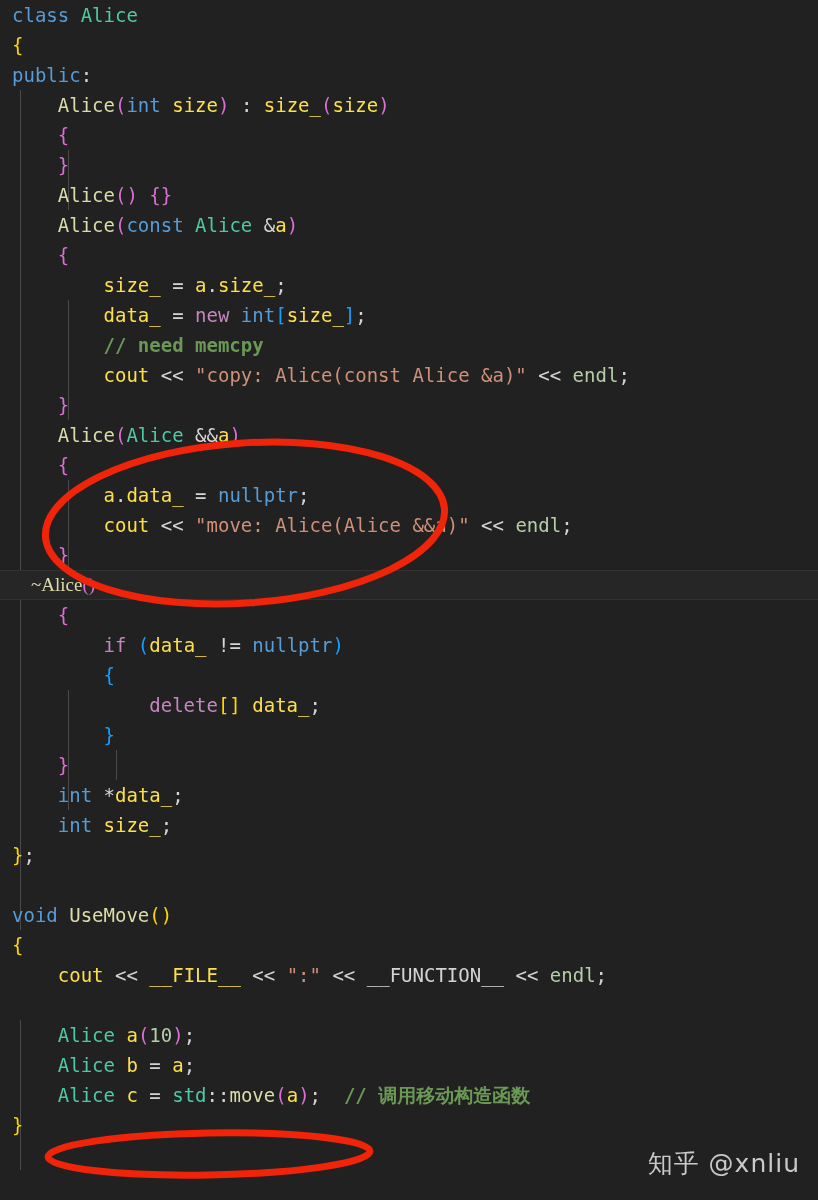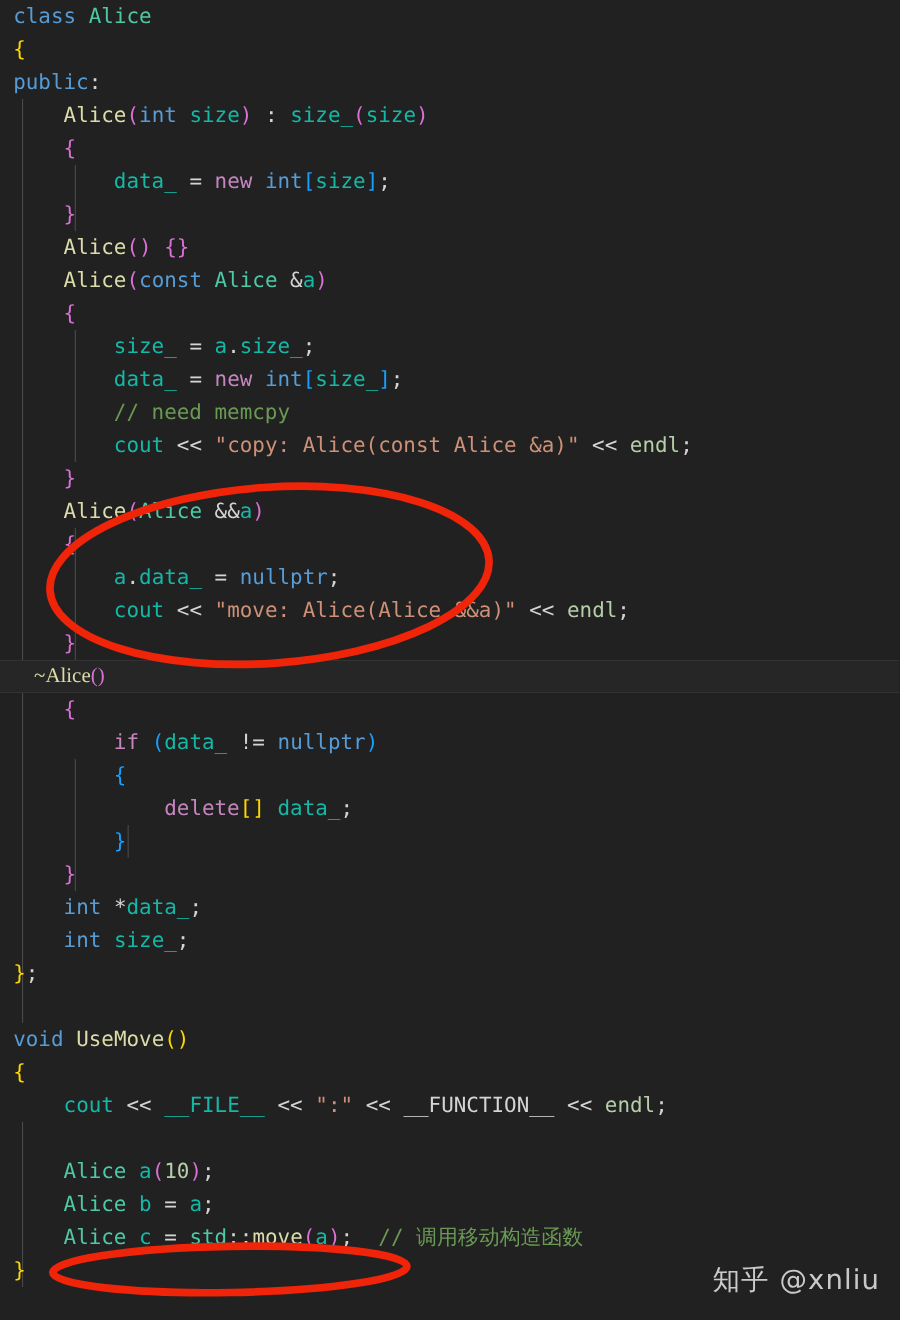--- a/index.html
+++ b/index.html
@@ -47,23 +47,23 @@
     position: absolute;
     width: 1px;
     background: #4a4a4a;
   }
 
   
   .kw      { color: #569cd6; }  
   .kw2     { color: #c586c0; }  
   .type    { color: #4ec9a6; }  
   .fn      { color: #dcdcaa; }  
-  .var     { color: #14b8a6; }  
+  .var     { color: #fde047; }  
   .str     { color: #ce9178; }  
-  .cmt     { color: #6a9955; }  
+  .cmt     { color: #6a9955; font-weight: bold; }  
   .num     { color: #b5cea8; }  
   .op      { color: #d4d4d4; }  
   .macro   { color: #d4d4d4; margin-top: 40px; }
   .b1      { color: #ffd700; }  
   .b2      { color: #da70d6; }  
   .b3      { color: #179fff; }  
 
   
   #overlay {
     position: absolute;
@@ -104,21 +104,20 @@
     <div class="line"><span class="kw">class</span> <span class="type">Alice</span></div>
 
     <div class="line"><span class="b1">{</span></div>
 
     <div class="line"><span class="kw">public</span><span class="op">:</span></div>
 
     <div class="line">    <span class="fn">Alice</span><span class="b2">(</span><span class="kw">int</span> <span class="var">size</span><span class="b2">)</span> <span class="op">:</span> <span class="var">size_</span><span class="b2">(</span><span class="var">size</span><span class="b2">)</span></div>
 
     <div class="line">    <span class="b2">{</span></div>
 
-    <div class="line">        <span class="var">data_</span> <span class="op">=</span> <span class="kw2">new</span> <span class="kw">int</span><span class="b3">[</span><span class="var">size</span><span class="b3">]</span><span class="op">;</span></div>
 
     <div class="line">    <span class="b2">}</span></div>
 
     <div class="line">    <span class="fn">Alice</span><span class="b2">()</span> <span class="b2">{}</span></div>
 
     <div class="line">    <span class="fn">Alice</span><span class="b2">(</span><span class="kw">const</span> <span class="type">Alice</span> <span class="op">&amp;</span><span class="var">a</span><span class="b2">)</span></div>
 
     <div class="line">    <span class="b2">{</span></div>
 
     <div class="line">        <span class="var">size_</span> <span class="op">=</span> <span class="var">a</span><span class="op">.</span><span class="var">size_</span><span class="op">;</span></div>

